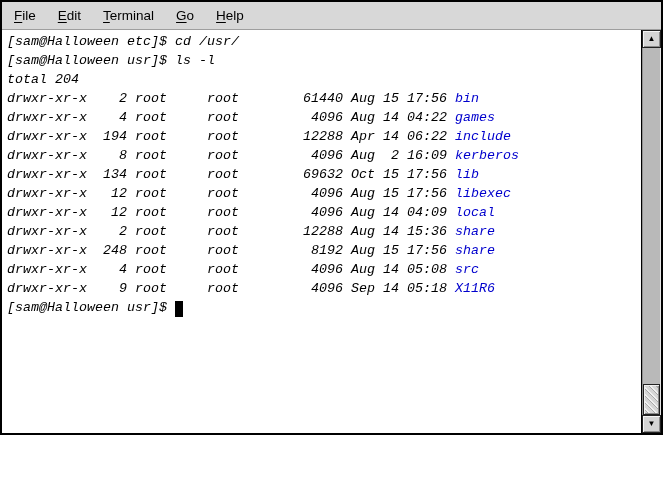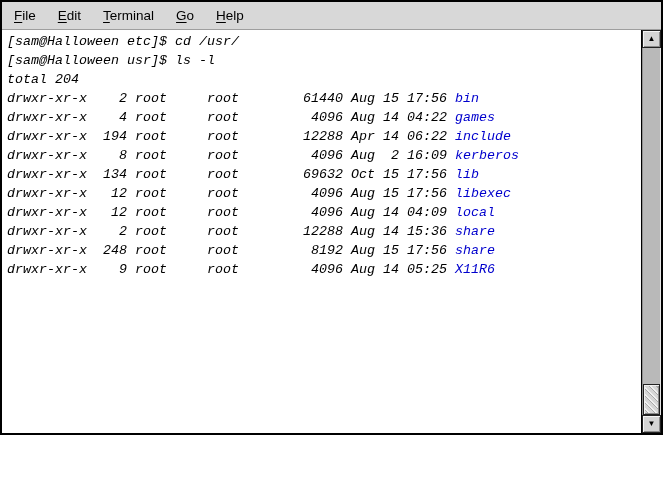--- a/index.html
+++ b/index.html
@@ -120,22 +120,24 @@
 
       <div class="tline"><span>drwxr-xr-x    2 root     root        61440 Aug 15 17:56 </span><span class="dir">bin</span></div>
       <div class="tline"><span>drwxr-xr-x    4 root     root         4096 Aug 14 04:22 </span><span class="dir">games</span></div>
       <div class="tline"><span>drwxr-xr-x  194 root     root        12288 Apr 14 06:22 </span><span class="dir">include</span></div>
       <div class="tline"><span>drwxr-xr-x    8 root     root         4096 Aug  2 16:09 </span><span class="dir">kerberos</span></div>
       <div class="tline"><span>drwxr-xr-x  134 root     root        69632 Oct 15 17:56 </span><span class="dir">lib</span></div>
       <div class="tline"><span>drwxr-xr-x   12 root     root         4096 Aug 15 17:56 </span><span class="dir">libexec</span></div>
       <div class="tline"><span>drwxr-xr-x   12 root     root         4096 Aug 14 04:09 </span><span class="dir">local</span></div>
       <div class="tline"><span>drwxr-xr-x    2 root     root        12288 Aug 14 15:36 </span><span class="dir">share</span></div>
       <div class="tline"><span>drwxr-xr-x  248 root     root         8192 Aug 15 17:56 </span><span class="dir">share</span></div>
-      <div class="tline"><span>drwxr-xr-x    9 root     root         4096 Aug 14 05:25 </span><span class="dir">X11R6</span></div>
+      <div class="tline"><span>drwxr-xr-x    4 root     root         4096 Aug 14 05:08 </span><span class="dir">src</span></div>
+      <div class="tline"><span>drwxr-xr-x    9 root     root         4096 Sep 14 05:18 </span><span class="dir">X11R6</span></div>
 
+      <div class="tline"><span>[sam@Halloween usr]$ </span><span class="cursor"> </span></div>
     </div>
 
     <div class="scrollbar">
       <div class="sb-btn">
           <span>▲</span>
         </div>
       <div class="sb-trough">
         <div class="sb-thumb"></div>
       </div>
       <div class="sb-btn">

